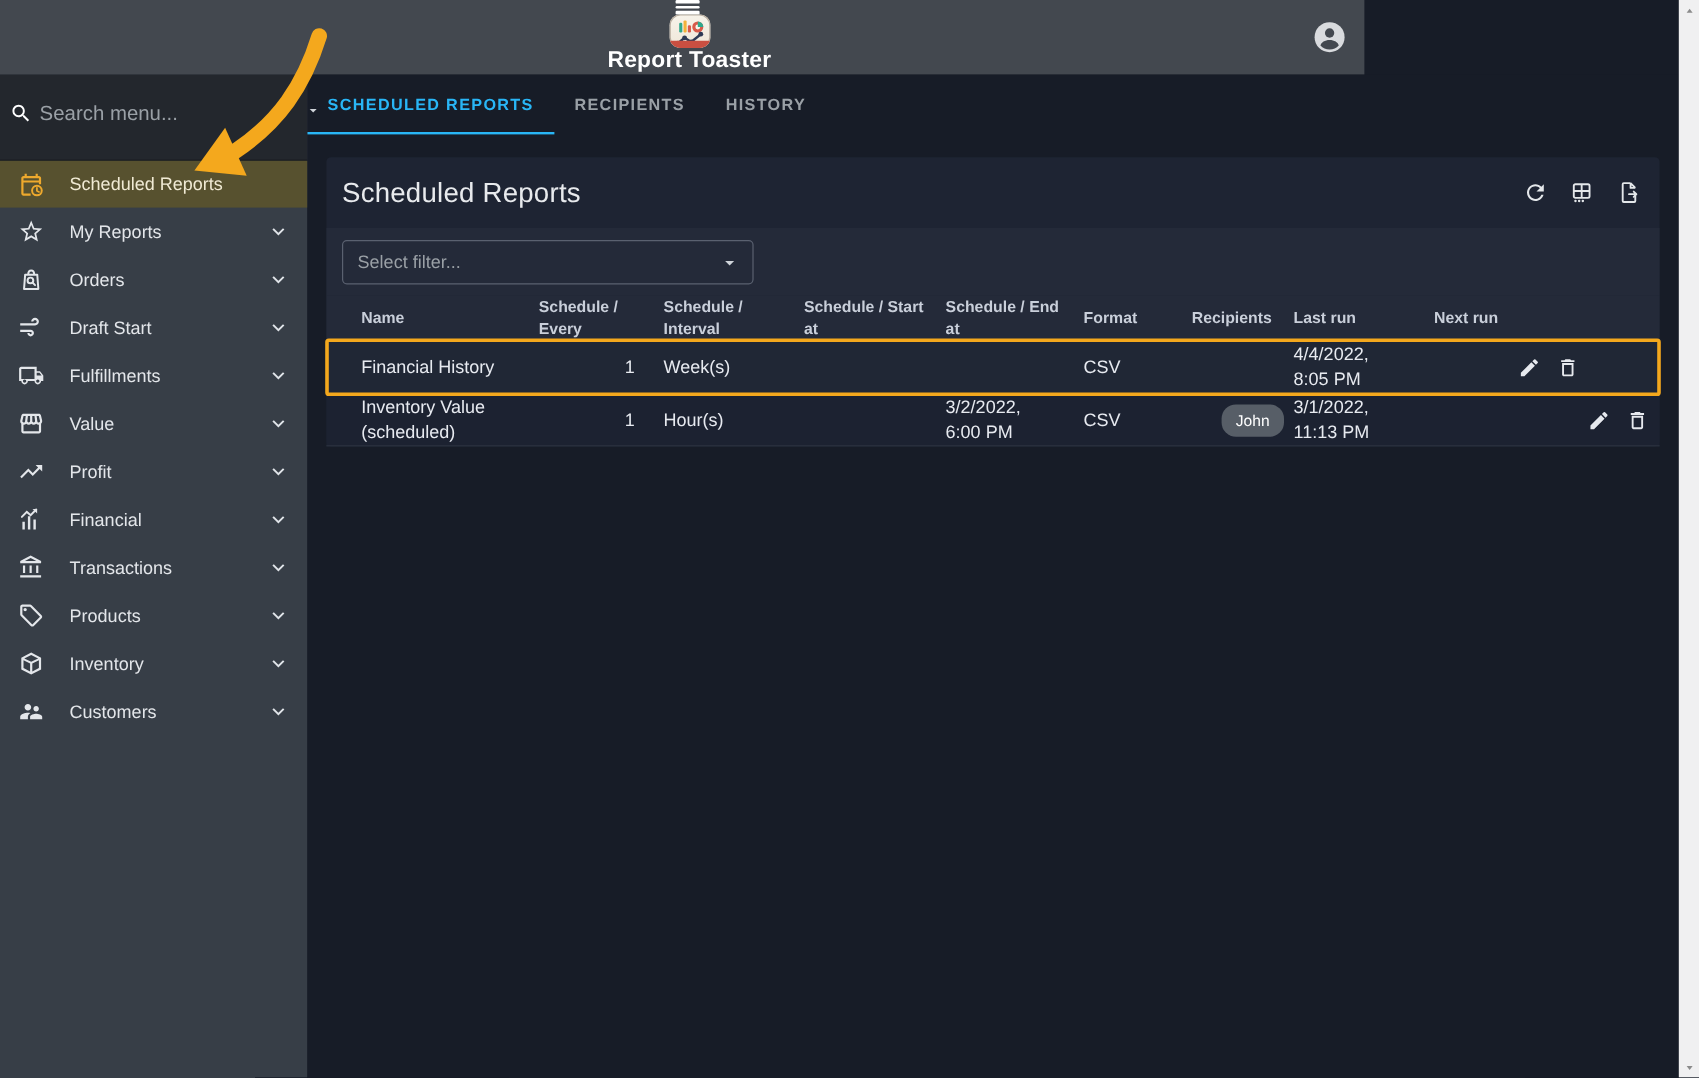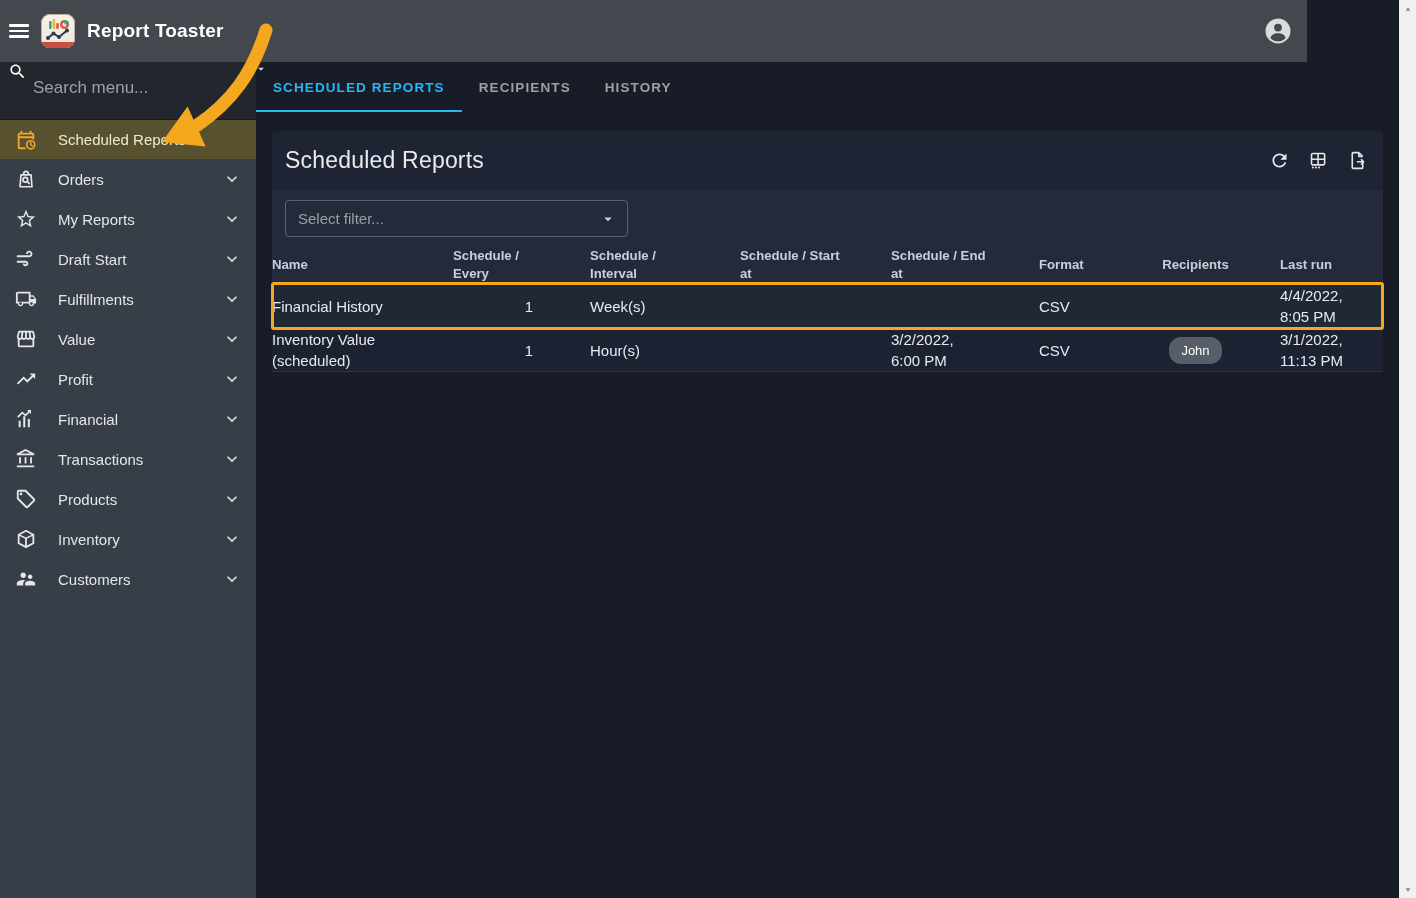--- a/index.html
+++ b/index.html
@@ -1,36 +1,36 @@
 <!DOCTYPE html>
 <html><head>
 <meta charset="utf-8">
 <style>
   * { box-sizing: border-box; margin: 0; padding: 0; }
   html,body { width:1416px; height:898px; overflow:hidden; background:#171c27;
               font-family:"Liberation Sans", sans-serif; }
   #app { position:relative; width:1416px; height:898px; overflow:hidden; }
 
   
-  .topbar { position:absolute; left:0; top:0; width:1307px; height:62px;
-            background:#43484f; display:flex; align-items:center; z-index:3; }
+  .topbar { position:absolute; left:0; top:0; width:1137px; height:62px;
+            background:#43484f; display:flex; align-items:center; z-index:3;flex-direction:column; }
   .hamburger { width:20px; height:14px; margin-left:9px; display:flex; flex-direction:column;
                justify-content:space-between; cursor:pointer; }
   .hamburger span { display:block; height:2.6px; background:#fff; border-radius:1px; }
   .logo-tile { width:34px; height:34px; margin-left:12px; border-radius:9px; position:relative;
                background:linear-gradient(#f7f3ea,#efe7d9); box-shadow:0 0 0 1px #b9aea0 inset; overflow:hidden; }
   .logo-tile .base { position:absolute; left:0; right:0; bottom:0; height:6px; background:#c94f41;
                      border-radius:0 0 9px 9px; }
   .topbar-title { color:#ffffff; font-size:19px; font-weight:bold; margin-left:12px; letter-spacing:.2px; }
   .avatar { position:absolute; right:14px; top:16px; width:30px; height:30px; cursor:pointer; }
 
   
   .sidebar { position:absolute; left:0; top:62px; width:256px; height:836px; background:#373e47; z-index:2; }
-  .search-strip { height:58px; background:#23272d; border-bottom:1px solid #181b20;
-                  display:flex; padding:0 10px 6px 8px; }
+  .search-strip { height:72px; background:#23272d; border-bottom:1px solid #181b20;
+                  display:flex; align-items:center; padding:0 10px 6px 8px; }
   .search-strip svg { flex:0 0 auto; }
   .search-input { flex:1; background:transparent; border:none; outline:none; color:#e8eaed;
                   font-size:17px; margin-left:6px; font-family:"Liberation Sans",sans-serif; }
   .search-input::placeholder { color:#9aa0a6; }
   .search-caret { color:#cfd4da; margin-right:2px; }
 
   .side-item { height:40px; display:flex; align-items:center; padding:0 14px; cursor:pointer; color:#e3e6ea; }
   .side-item.selected { height:39px; background:#57512f; color:#f0ead4; }
   .side-item .s-icon { width:24px; height:24px; display:flex; align-items:center; justify-content:center; }
   .side-item.selected .s-icon { color:#eea92d; }
@@ -52,31 +52,31 @@
   .card-tools { margin-left:auto; display:flex; align-items:center; gap:17px; }
   .tool-btn { width:22px; height:22px; color:#e4e7ea; display:flex; align-items:center; justify-content:center; cursor:pointer; }
 
   .filter-strip { background:#242a39; padding:10px 13px 9px 13px; }
   .filter-select { width:343px; height:37px; border:1px solid #5a6170; border-radius:4px;
                    display:flex; align-items:center; padding:0 10px 0 12px; cursor:pointer;gap:18px; }
   .filter-select .ph { color:#9aa0a6; font-size:15px; flex:1; }
   .filter-select .caret { color:#cfd4da; display:flex; }
 
   .tgrid { display:grid; grid-template-columns:148px 104px 117px 118px 115px 80px 95px 117px 127px 1fr;
-           align-items:center; padding:0 0;gap:33px; }
+           align-items:center; padding:0 29px; }
   .thead { background:#242a39; min-height:38px; border-bottom:1px solid #2c3240; }
   .th { color:#c9cfda; font-size:13.2px; font-weight:bold; line-height:1.35; padding-right:8px; }
   .th.center { text-align:center; }
 
   .trow { position:relative; background:#1c2231; border-bottom:1px solid #2c3240; }
   .trow.hl { background:#202735; }
   .row1 { height:45px; } .row2 { height:43px; }
   .td { color:#e7eaf0; font-size:15px; line-height:21px; padding-right:8px; }
   .td.right { text-align:right; padding-right:24px; }
-  .td.center { text-align:center; }
+  .td.center { text-align:right; }
   .wrap { display:inline-block; max-width:92px; }
   .wrap-name { display:inline-block; max-width:130px; }
   .chip { display:inline-block; background:#575e67; color:#ffffff; font-size:13px;
           padding:3px 12px; border-radius:12px; cursor:pointer; }
   .actions { display:flex; justify-content:flex-end; gap:12px; padding-right:6px; }
   .action-btn { width:20px; height:20px; color:#e6e9ee; display:flex; align-items:center;
                 justify-content:center; cursor:pointer; }
 
   
   .hl-rect { position:absolute; left:-1px; right:-1px; top:-2px; bottom:-2px;
@@ -149,42 +149,42 @@
           <path d="M19 4h-1V2h-2v2H8V2H6v2H5c-1.1 0-2 .9-2 2v14c0 1.1.9 2 2 2h6.5v-2H5V10h14v1.5h2V6c0-1.1-.9-2-2-2zM5 8V6h14v2H5z"></path>
           <circle cx="17.2" cy="17.2" r="4.4" fill="none" stroke="currentColor" stroke-width="1.8"></circle>
           <path d="M17.2 14.8v2.6l1.9 1.1" fill="none" stroke="currentColor" stroke-width="1.6" stroke-linecap="round"></path>
         </svg>
       </span>
       <span class="s-label">Scheduled Reports</span>
     </div>
 
     <div class="side-item">
       <span class="s-icon">
+        <svg width="22" height="22" viewBox="0 0 24 24" fill="currentColor">
+            <path d="M22 9.24l-7.19-.62L12 2 9.19 8.63 2 9.24l5.46 4.73L5.82 21 12 17.27 18.18 21l-1.63-7.03L22 9.24zM12 15.4l-3.76 2.27 1-4.28-3.32-2.88 4.38-.38L12 6.1l1.71 4.04 4.38.38-3.32 2.88 1 4.28L12 15.4z"></path>
+          </svg>
+      </span>
+      <span class="s-label">My Reports</span>
+      <span class="chev">
+          <svg width="20" height="20" viewBox="0 0 24 24" fill="currentColor">
+            <path d="M7.41 8.59 12 13.17l4.59-4.58L18 10l-6 6-6-6z"></path>
+          </svg>
+        </span>
+    </div>
+
+    <div class="side-item">
+      <span class="s-icon">
         <svg width="22" height="22" viewBox="0 0 24 24" fill="none" stroke="currentColor" stroke-width="1.8">
           <path d="M6.5 7.5h11l1 13h-13l1-13z" stroke-linejoin="round"></path>
           <path d="M9.3 7.3c0-4.8 5.4-4.8 5.4 0"></path>
           <circle cx="11.3" cy="12.8" r="2.6"></circle>
           <path d="M13.2 14.7l2.3 2.3" stroke-linecap="round"></path>
         </svg>
       </span>
       <span class="s-label">Orders</span>
-      <span class="chev">
-          <svg width="20" height="20" viewBox="0 0 24 24" fill="currentColor">
-            <path d="M7.41 8.59 12 13.17l4.59-4.58L18 10l-6 6-6-6z"></path>
-          </svg>
-        </span>
-    </div>
-
-    <div class="side-item">
-      <span class="s-icon">
-        <svg width="22" height="22" viewBox="0 0 24 24" fill="currentColor">
-            <path d="M22 9.24l-7.19-.62L12 2 9.19 8.63 2 9.24l5.46 4.73L5.82 21 12 17.27 18.18 21l-1.63-7.03L22 9.24zM12 15.4l-3.76 2.27 1-4.28-3.32-2.88 4.38-.38L12 6.1l1.71 4.04 4.38.38-3.32 2.88 1 4.28L12 15.4z"></path>
-          </svg>
-      </span>
-      <span class="s-label">My Reports</span>
       <span class="chev">
           <svg width="20" height="20" viewBox="0 0 24 24" fill="currentColor">
             <path d="M7.41 8.59 12 13.17l4.59-4.58L18 10l-6 6-6-6z"></path>
           </svg>
         </span>
     </div>
 
     <div class="side-item">
       <span class="s-icon">
         <svg width="22" height="22" viewBox="0 0 24 24" fill="currentColor">

